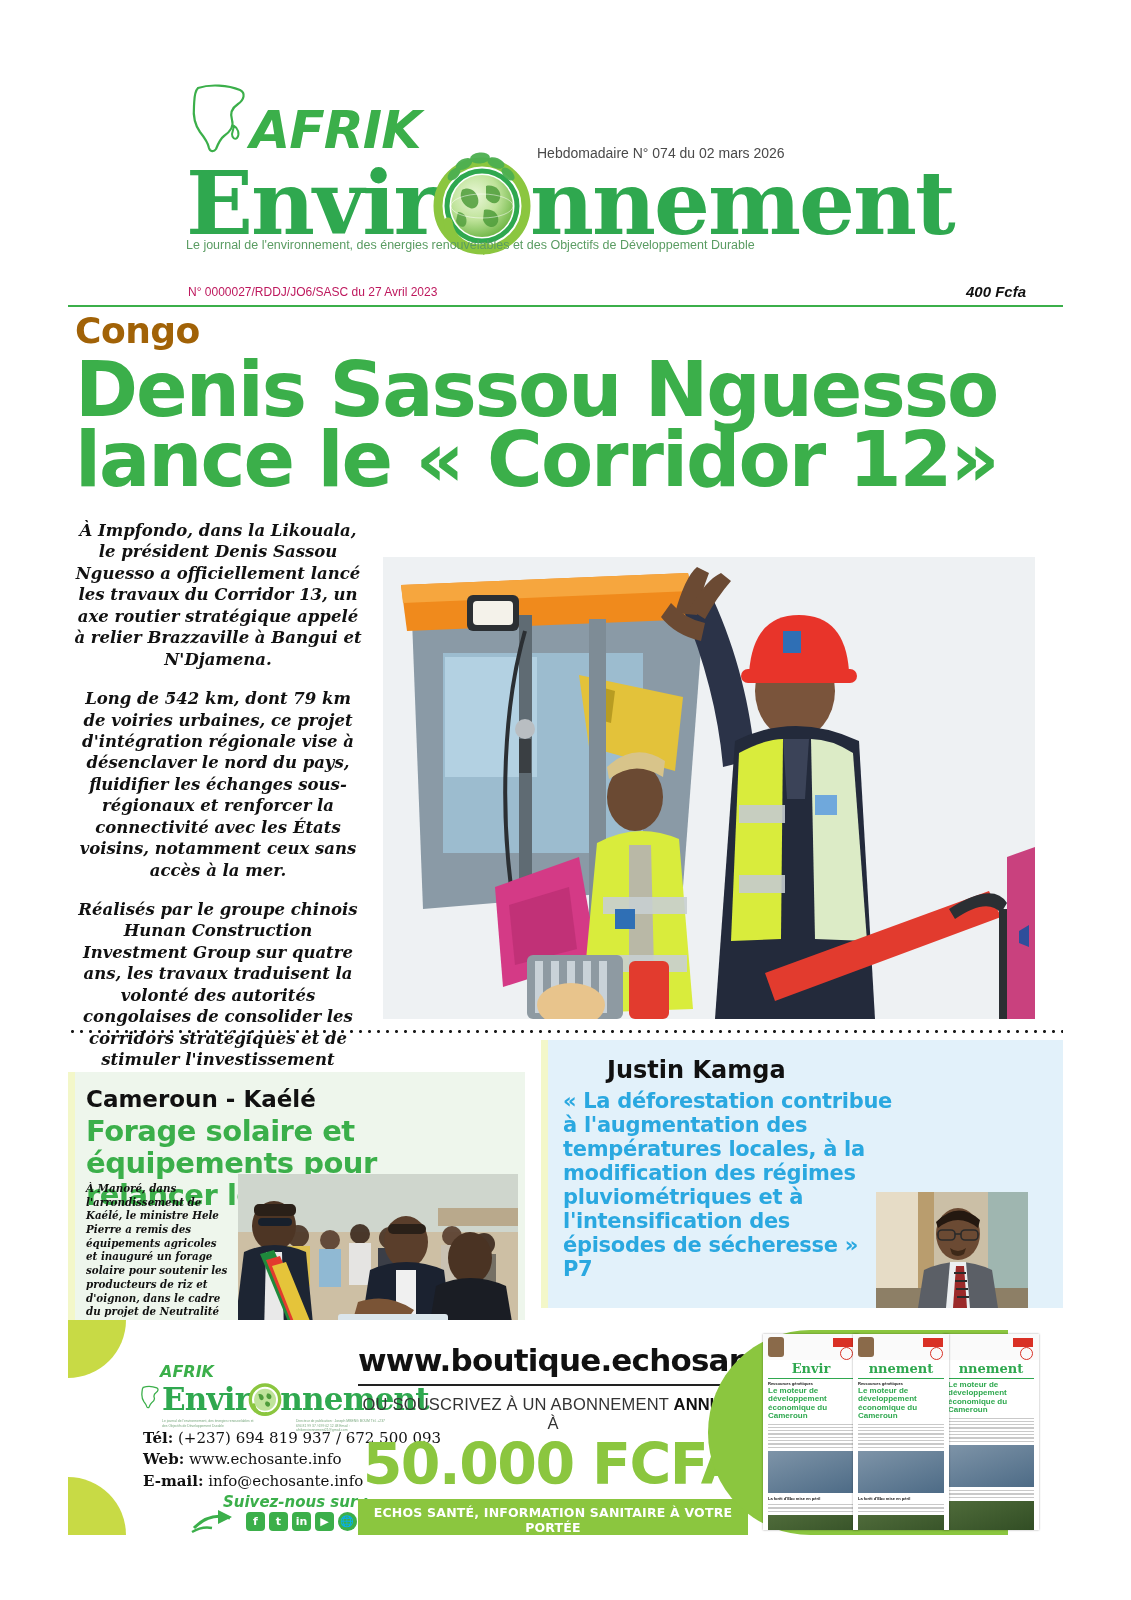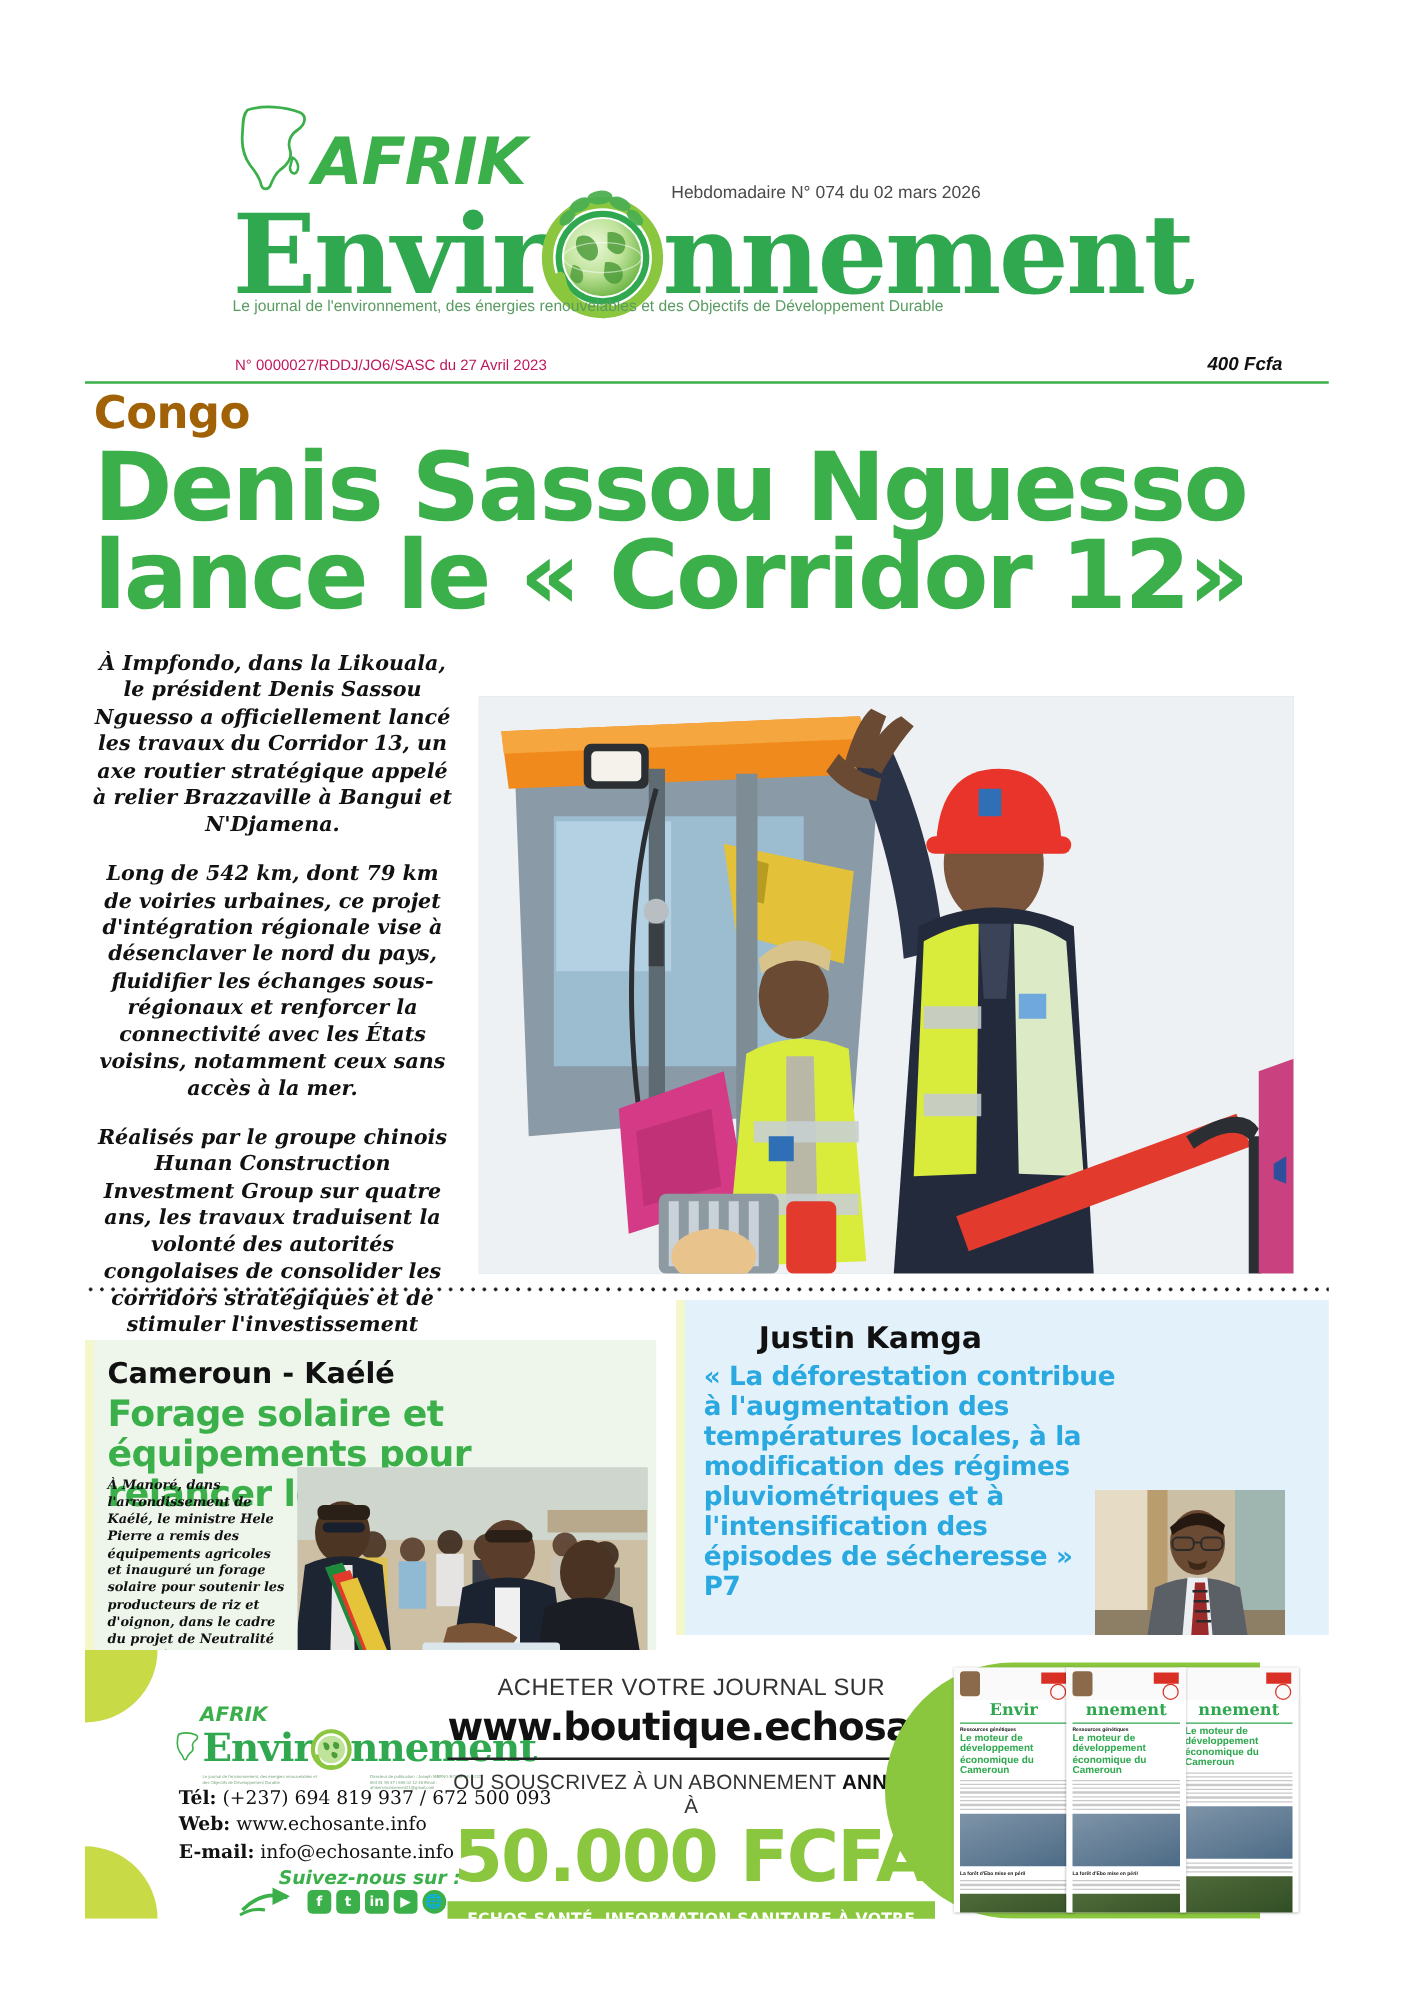--- a/index.html
+++ b/index.html
@@ -581,21 +581,20 @@
     </svg>
     <div class="ad-social">
       <span class="sico">f</span>
       <span class="sico">t</span>
       <span class="sico">in</span>
       <span class="sico">▶</span>
       <span class="sico round">🌐</span>
     </div>
 
     <div class="ad-center">
-      <div class="ad-l1">ACHETER VOTRE JOURNAL SUR</div>
       <div class="ad-url">www.boutique.echosante.info</div>
       <div class="ad-l3">
         <span>OU SOUSCRIVEZ À UN ABONNEMENT </span><b>ANNUEL</b><span> À</span>
       </div>
       <div class="ad-price">50.000 FCFA</div>
       <div class="ad-strap">ECHOS SANTÉ, INFORMATION SANITAIRE À VOTRE PORTÉE</div>
     </div>
 
     <div class="ad-right">
       <div class="ad-blob"></div>

